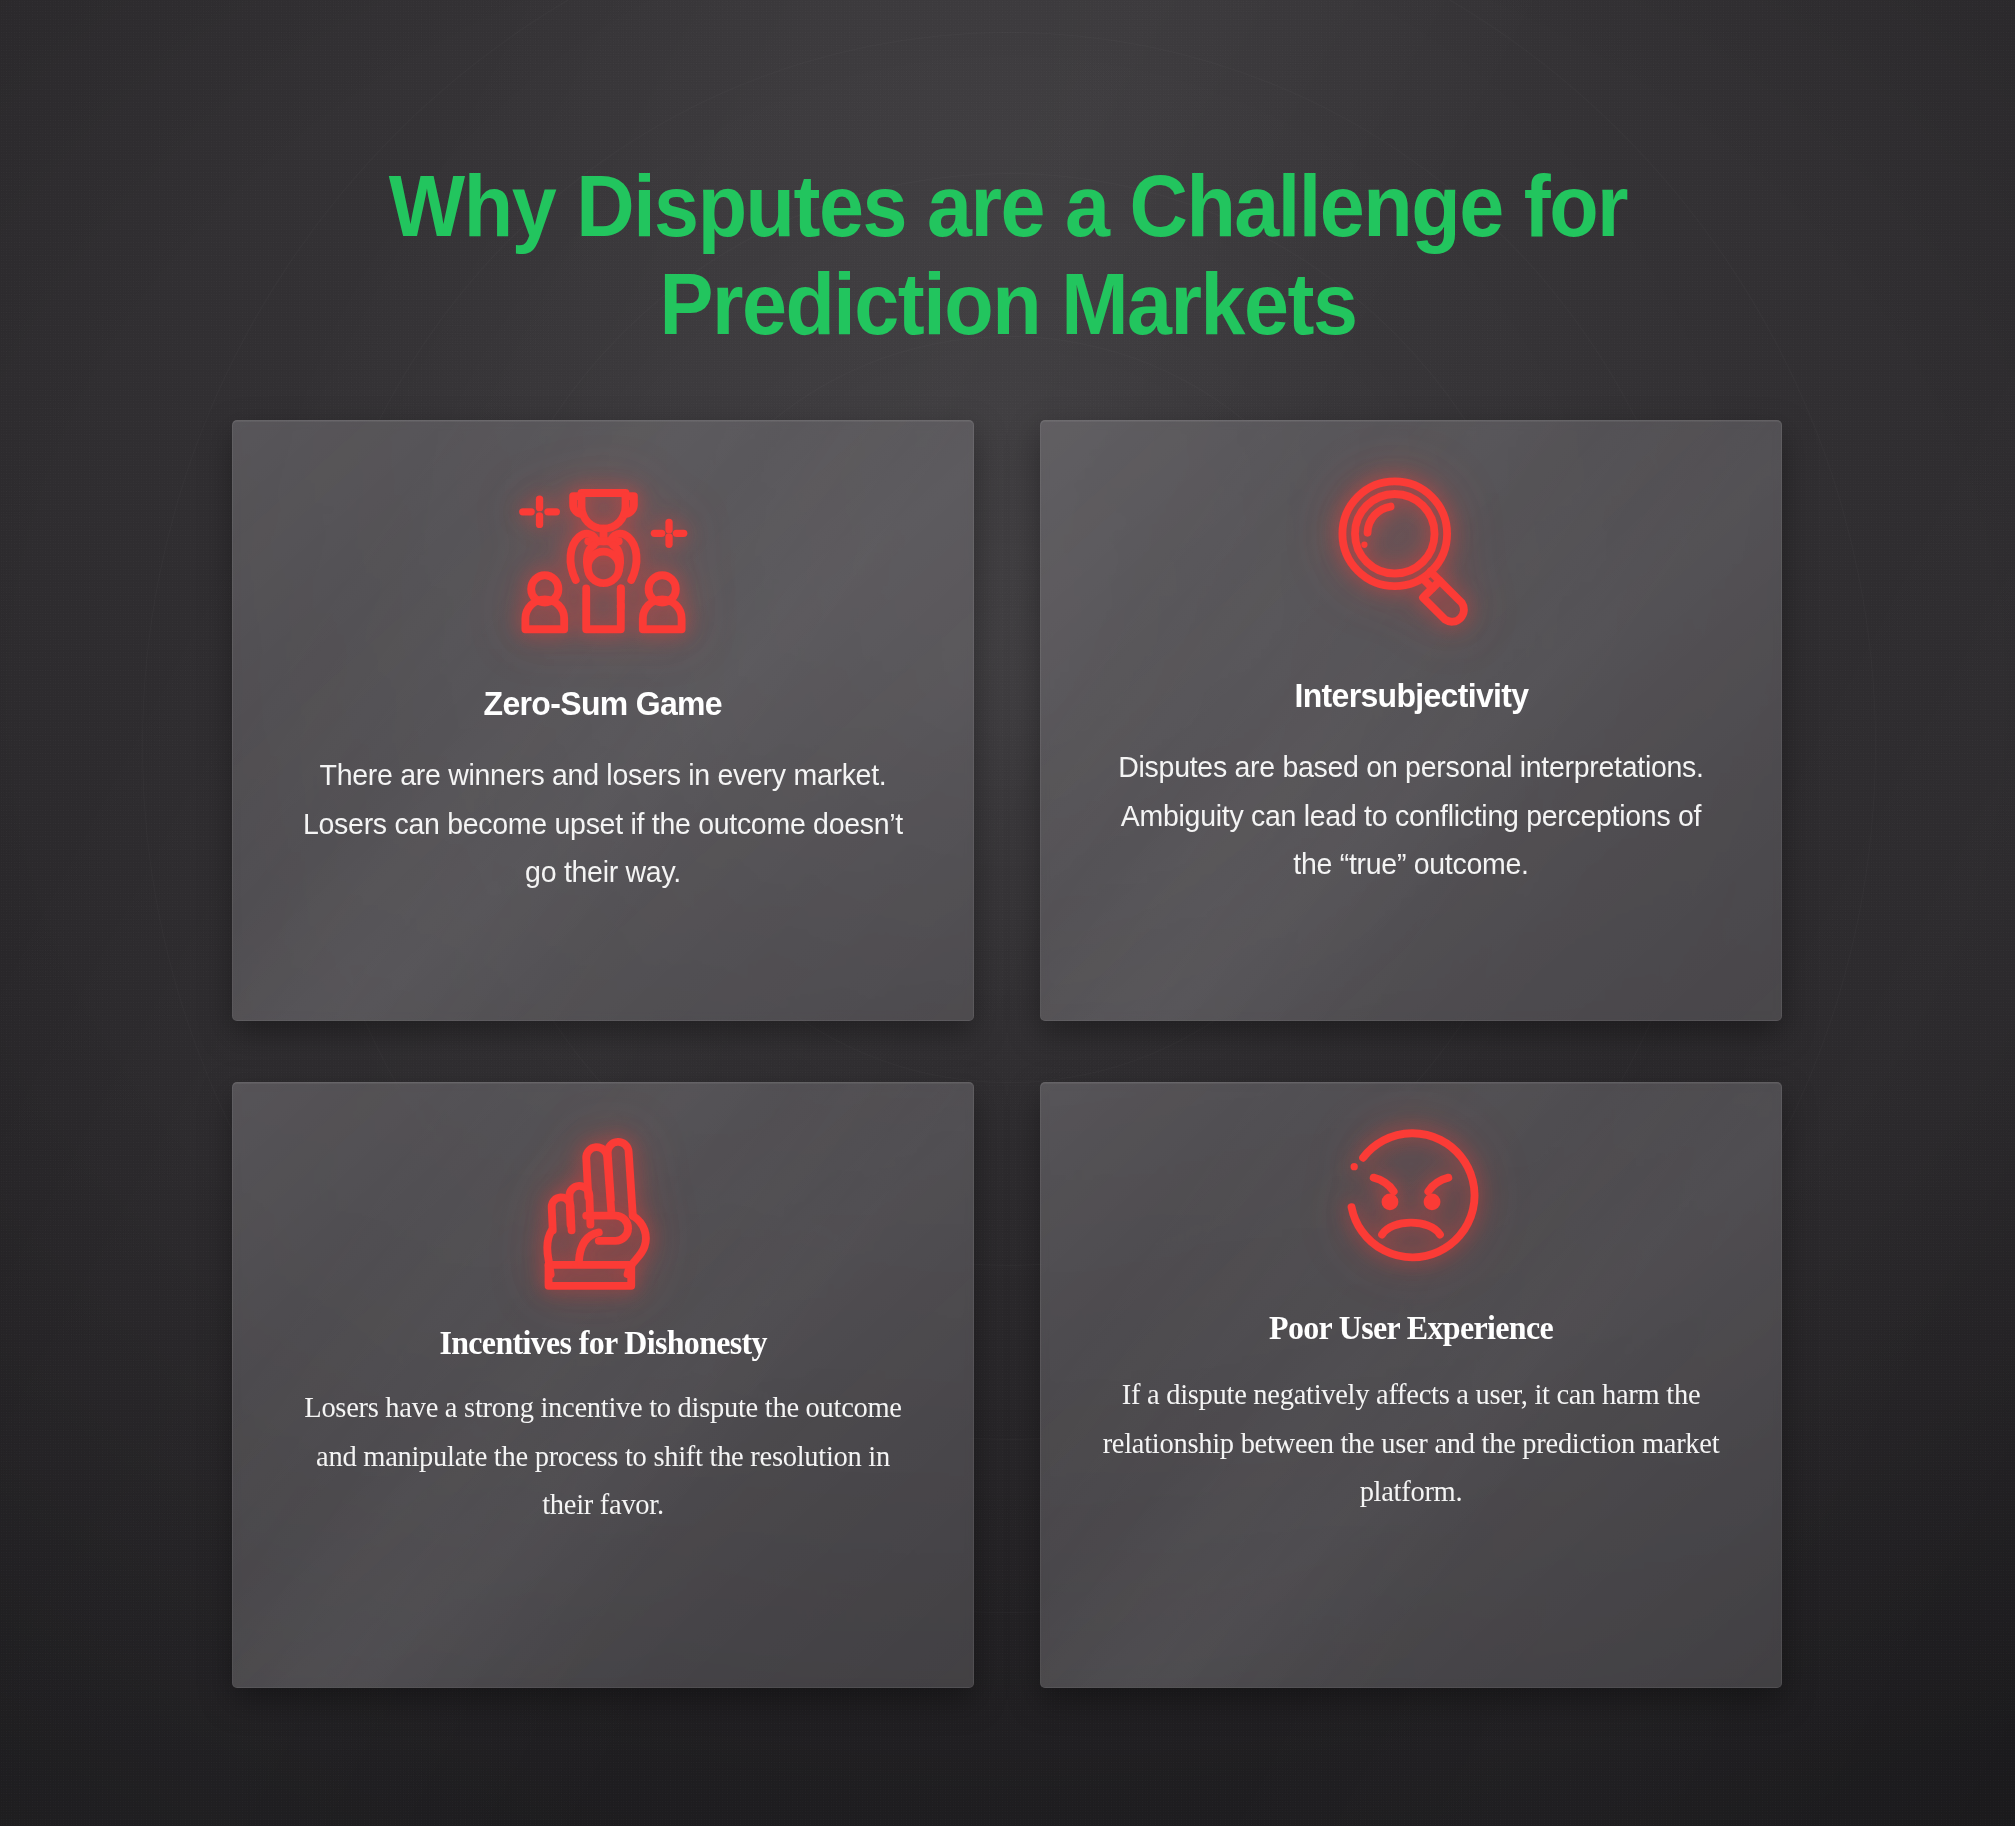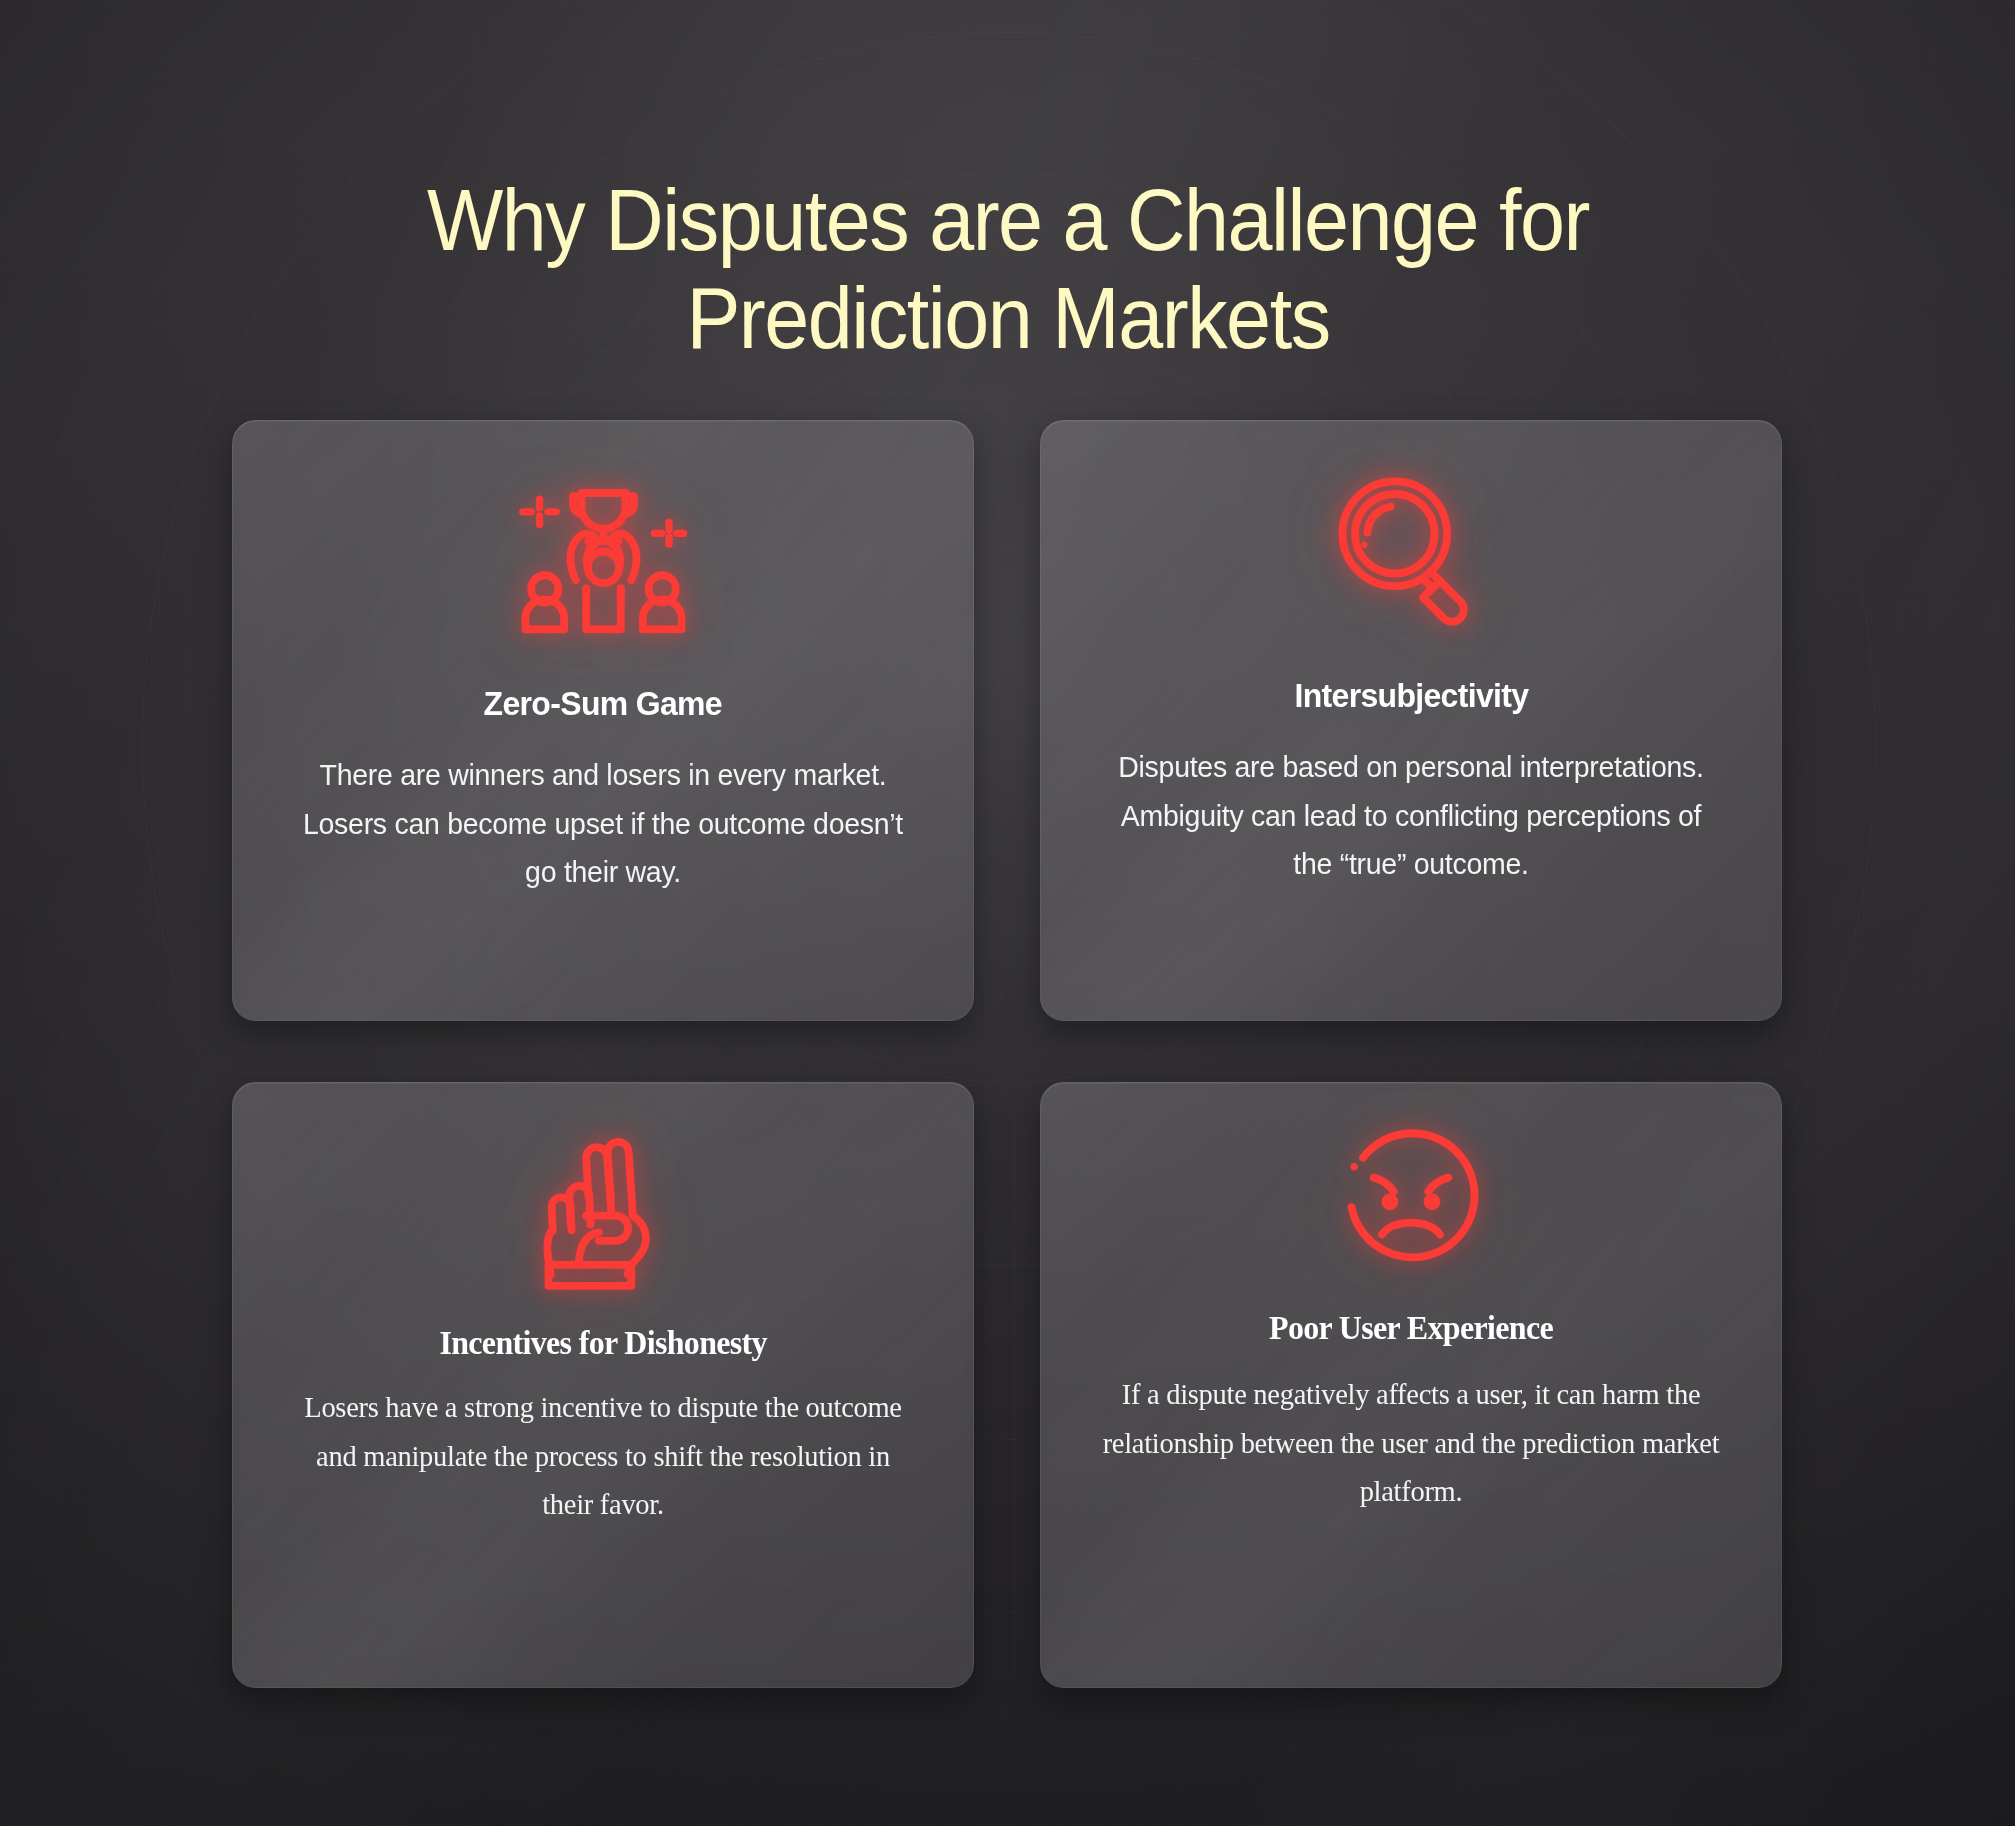--- a/index.html
+++ b/index.html
@@ -63,26 +63,26 @@
       radial-gradient(rgba(0,0,0,0.25) 0.3px, rgba(0,0,0,0) 0.4px);
     background-size: 2.6px 2.6px, 3.7px 3.7px;
     background-position: 0 0, 1.6px 2.1px;
   }
 
   
   .title {
     position: absolute;
     left: 50%;
     transform: translateX(-50%);
-    top: 113px;
+    top: 99px;
     width: 1574px;
     text-align: center;
-    color: #fef9c3;
+    color: #22c55e;
     font-size: 87px;
-    font-weight: 400;
+    font-weight: 700;
     line-height: 1.12;
     letter-spacing: -1.6px;
     transform-origin: 50% 0;
   }
   .title .tline {
     display: block;
     transform: scaleX(0.93);
   }
 
   
@@ -93,21 +93,21 @@
     width: 1550px;
     display: grid;
     grid-template-columns: 1 fr;
     grid-template-columns: 742px 742px;
     column-gap: 66px;
     row-gap: 61px;
   }
 
   .card {
     position: relative;
-    border-radius: 24px;
+    border-radius: 5px;
     background:
       linear-gradient(138deg,
         rgba(255,255,255,0.075) 0%,
         rgba(255,255,255,0.045) 22%,
         rgba(255,255,255,0.022) 40%,
         rgba(255,255,255,0.050) 56%,
         rgba(255,255,255,0.028) 76%,
         rgba(255,255,255,0.012) 100%),
       rgba(123,121,126,0.34);
     border: 1px solid rgba(255,255,255,0.055);

